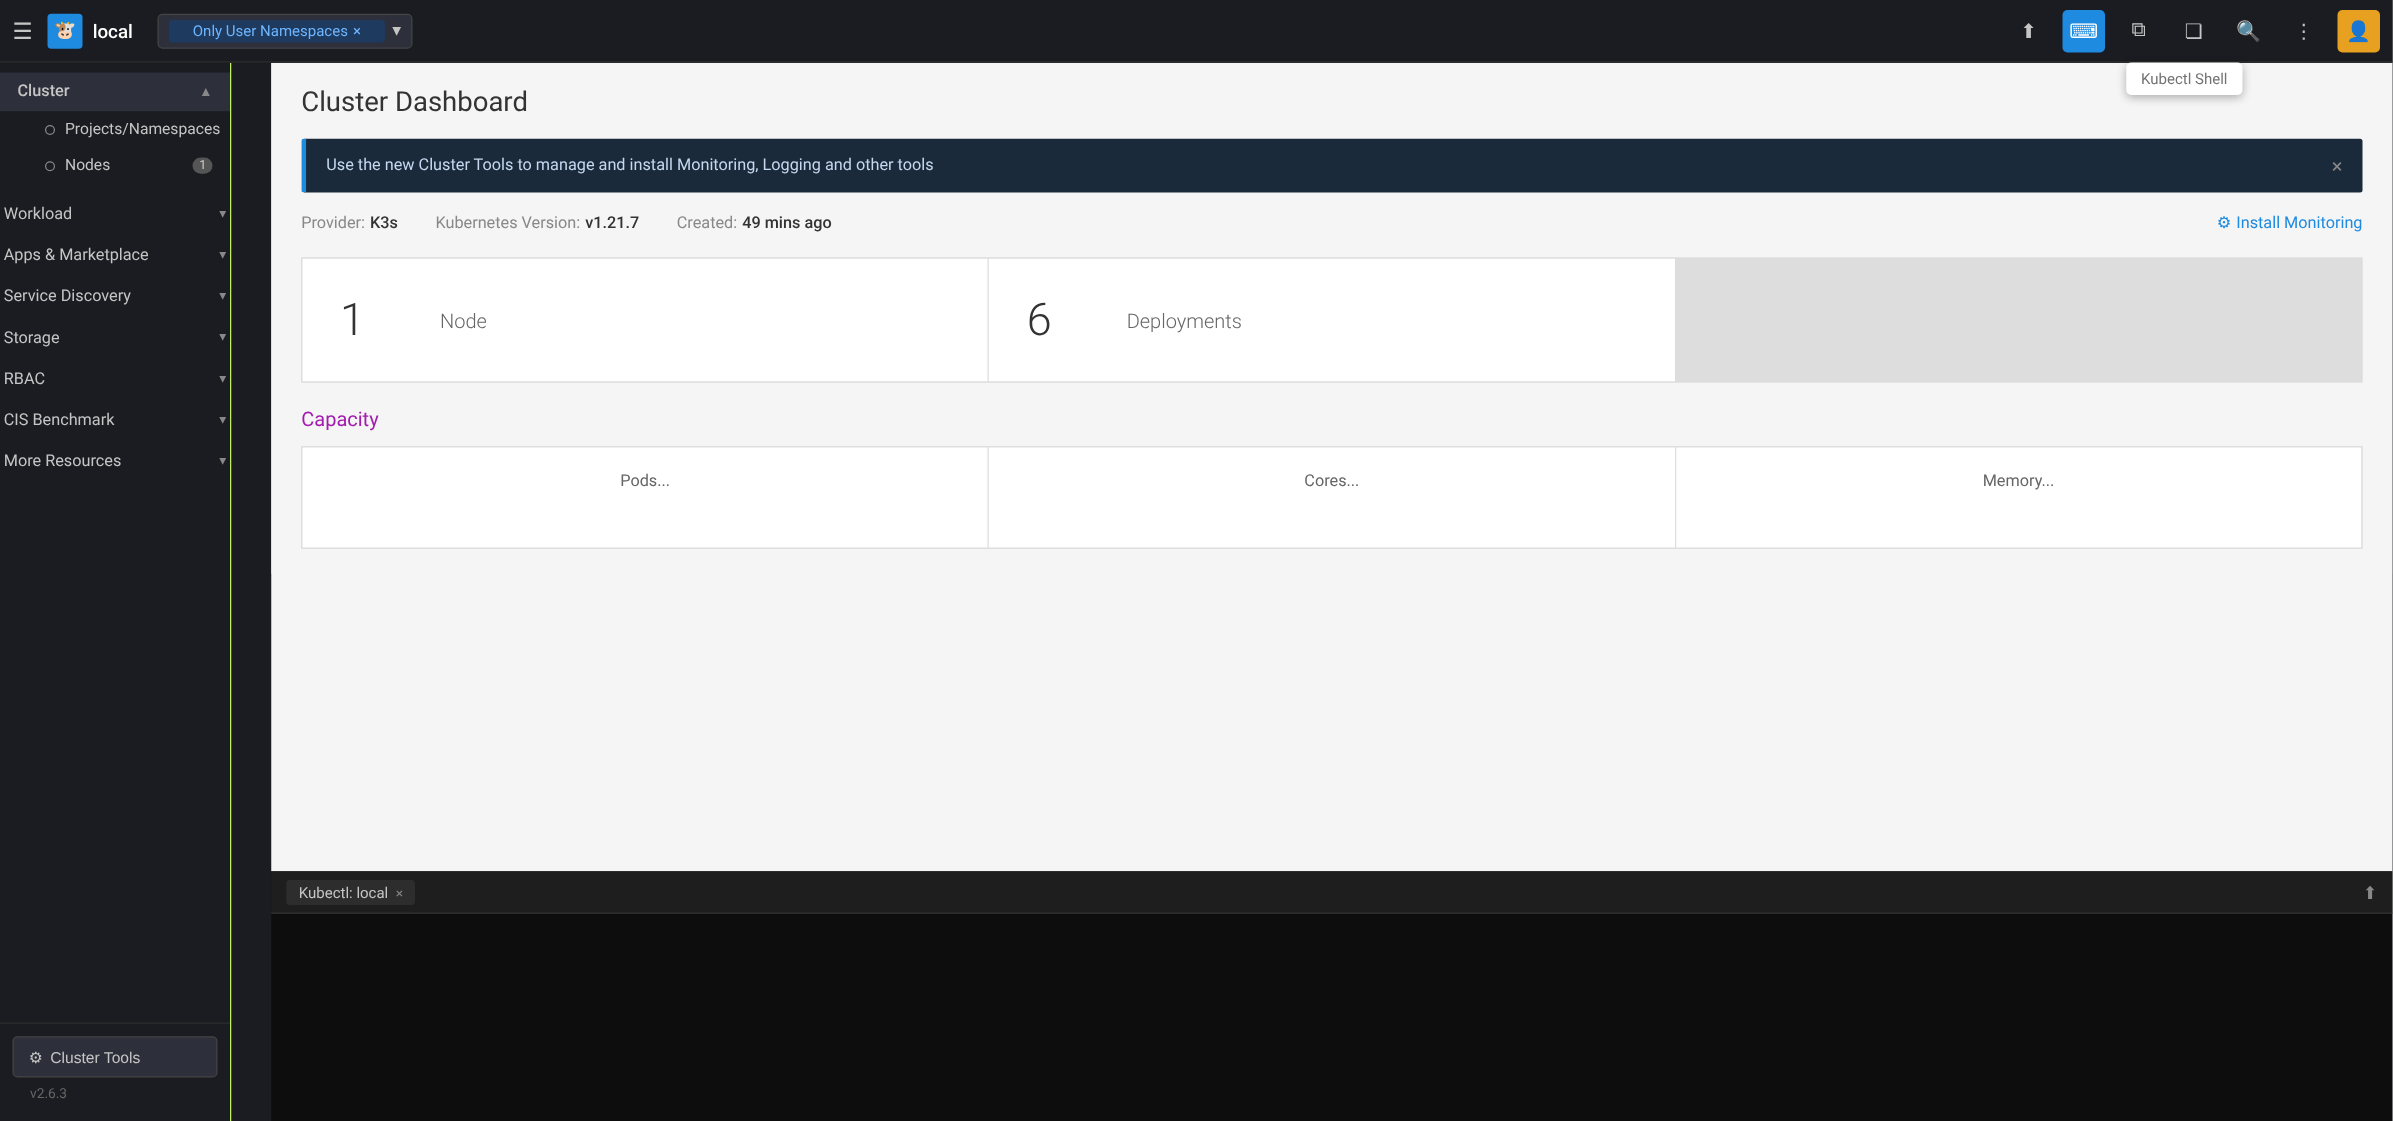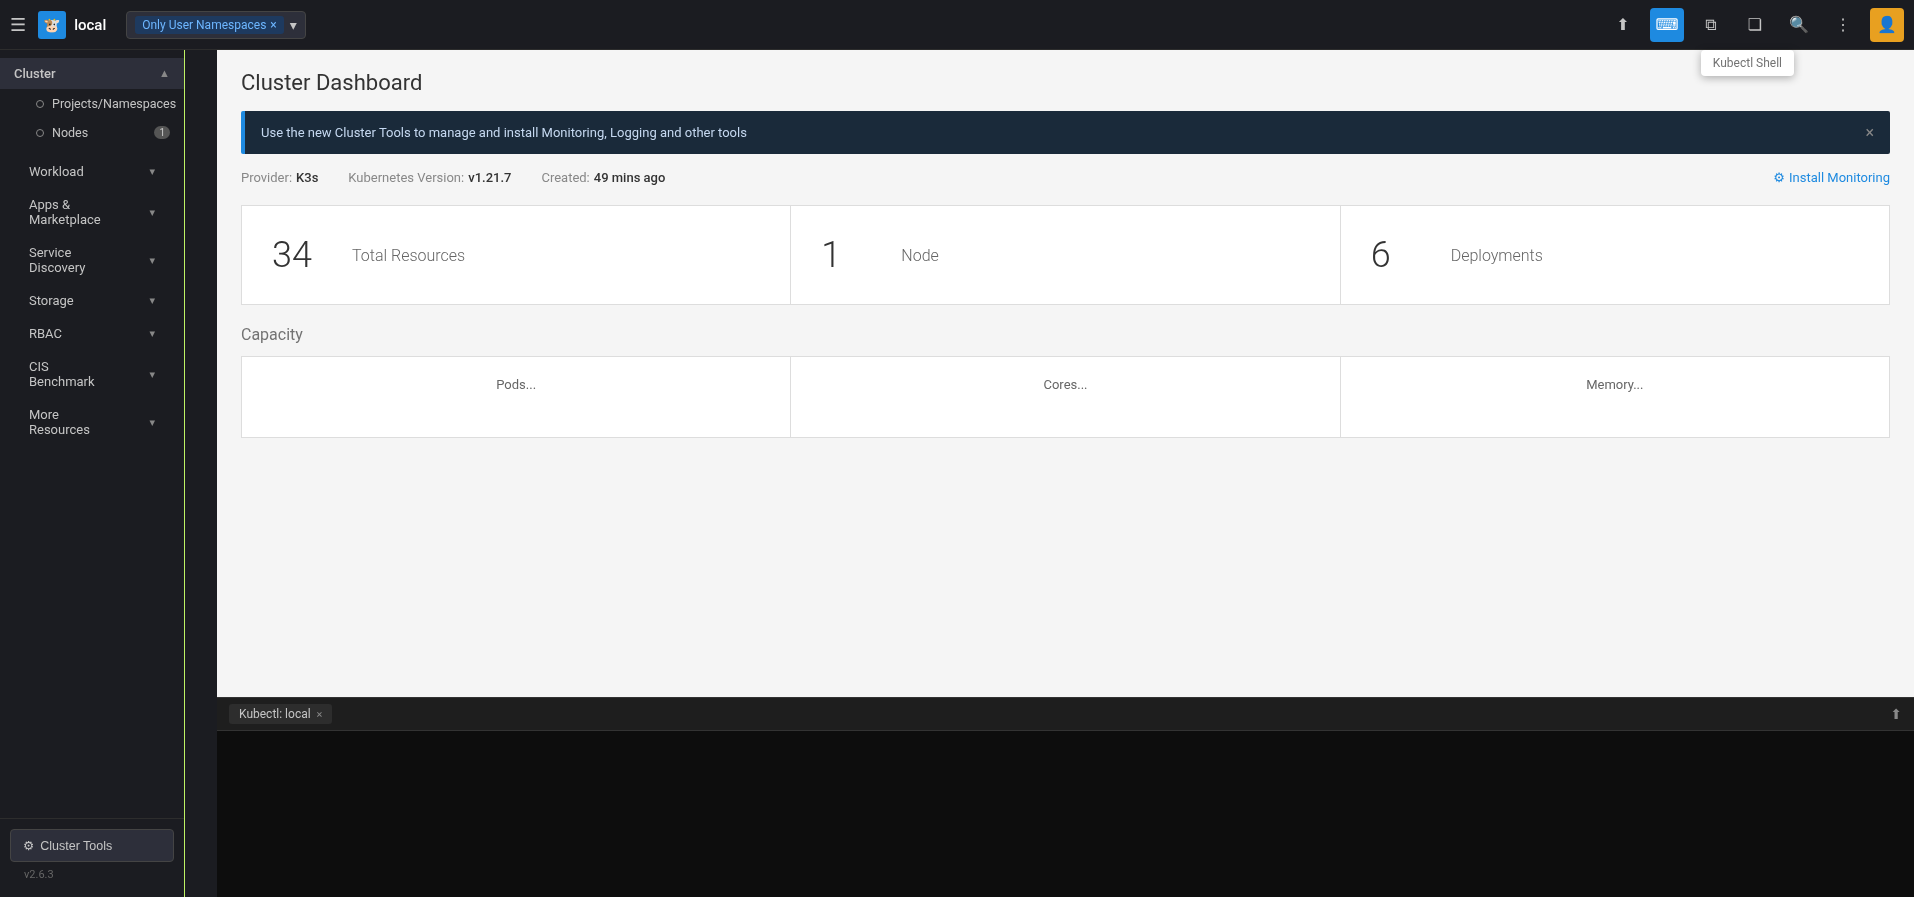--- a/index.html
+++ b/index.html
@@ -26,21 +26,21 @@
       align-items: center;
       background: #2d2f3a;
       border: 1px solid #444;
       border-radius: 4px;
       padding: 4px 8px;
       gap: 6px;
     }
     .namespace-tag {
       background: #1e3a5f;
       color: #6db6ff;
-      padding: 2px 7px;
+      padding: 2px 19px;
       border-radius: 3px;
       font-size: 12px;
       display: flex;
       align-items: center;
       gap: 4px;
     }
     .namespace-tag .close { cursor: pointer; color: #6db6ff; font-size: 12px; }
     .namespace-dropdown { color: #c5c5c5; cursor: pointer; font-size: 14px; }
     .header-spacer { flex: 1; }
     .header-actions { display: flex; align-items: center; gap: 10px; }
@@ -108,23 +108,22 @@
       padding: 7px 14px 7px 36px;
       color: #c5c5c5;
       font-size: 12.5px;
       cursor: pointer;
       gap: 8px;
     }
     .sidebar-item .dot { width: 8px; height: 8px; border-radius: 50%; border: 1px solid #888; flex-shrink: 0; }
     .sidebar-item .badge { margin-left: auto; background: #555; color: #ccc; font-size: 10px; padding: 1px 5px; border-radius: 10px; }
     .sidebar-nav-item {
       display: flex;
-      align-items: center;
       justify-content: space-between;
-      padding: 9px 29px;
+      padding: 9px 3px;
       color: #c5c5c5;
       font-size: 13px;
       cursor: pointer;
       gap: 40px;
     }
     .sidebar-nav-item .chevron { font-size: 11px; color: #888; }
     .sidebar-bottom {
       margin-top: auto;
       padding: 10px;
       border-top: 1px solid #2d2d2d;
@@ -225,21 +224,21 @@
     }
     .stat-label {
       font-size: 16px;
       color: #666;
       font-weight: 300;
     }
 
     
     .section-title {
       font-size: 16px;
-      color: #737373;
+      color: #a21caf;
       font-weight: 400;
       margin-bottom: 12px;
     }
     .capacity-grid {
       display: grid;
       grid-template-columns: 1fr 1fr 1fr;
       gap: 1px;
       background: #ddd;
       border: 1px solid #ddd;
       text-align: center;
@@ -417,24 +416,20 @@
             <span class="metadata-value">49 mins ago</span>
           </div>
           <a class="install-monitoring">
             <span>⚙</span>
             <span>Install Monitoring</span>
           </a>
         </div>
 
         <div class="stats-grid">
           <div class="stat-card">
-            <span class="stat-number">34</span>
-            <span class="stat-label">Total Resources</span>
-          </div>
-          <div class="stat-card">
             <span class="stat-number">1</span>
             <span class="stat-label">Node</span>
           </div>
           <div class="stat-card">
             <span class="stat-number">6</span>
             <span class="stat-label">Deployments</span>
           </div>
         </div>
 
         <div>

